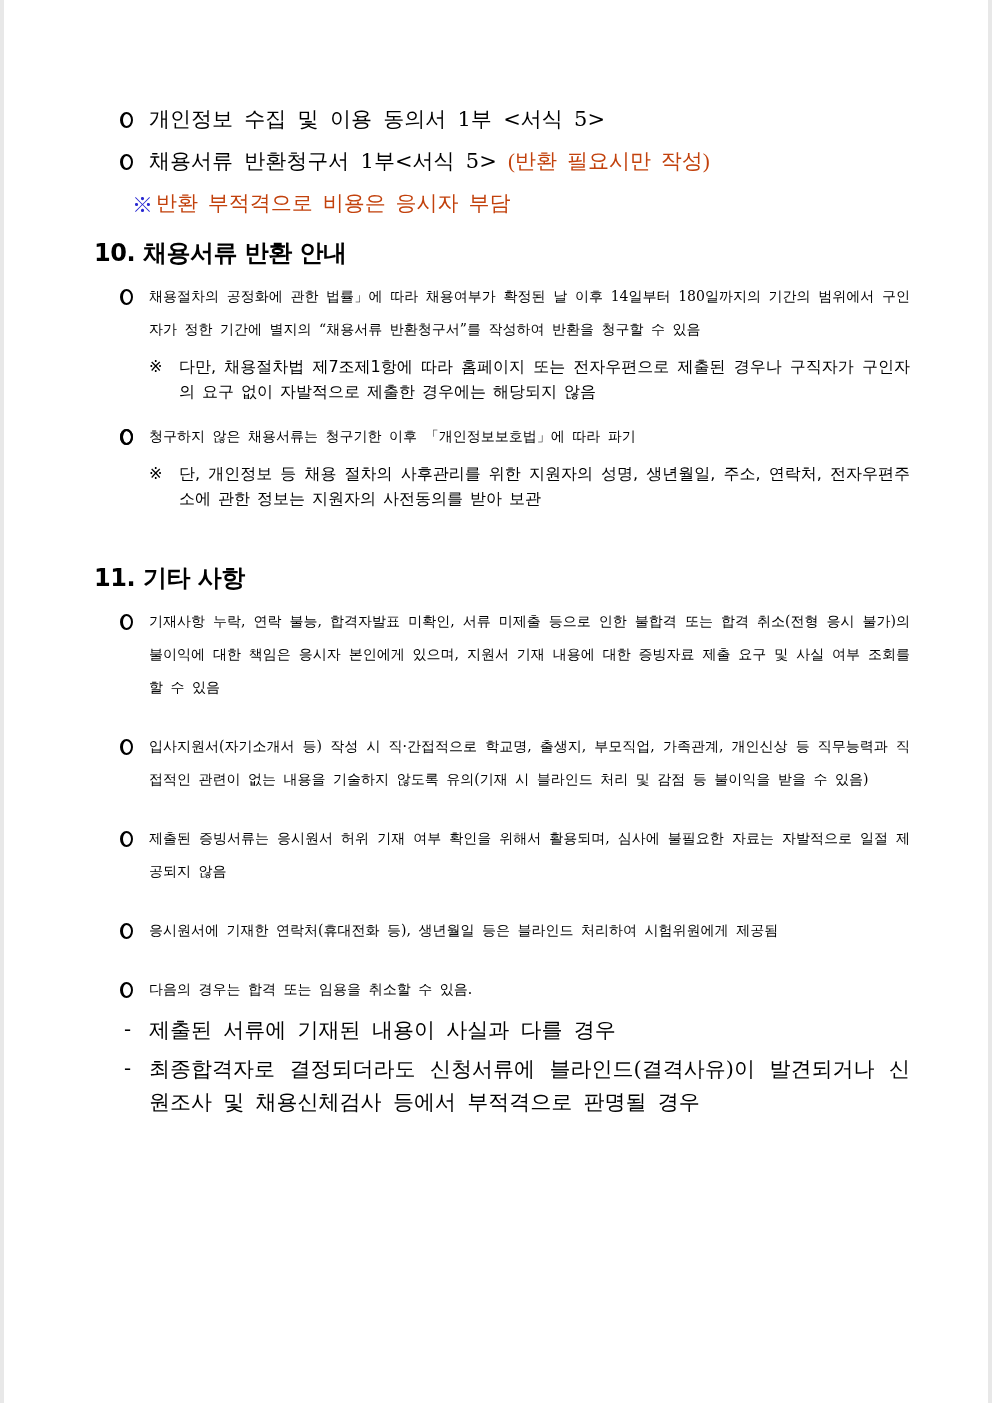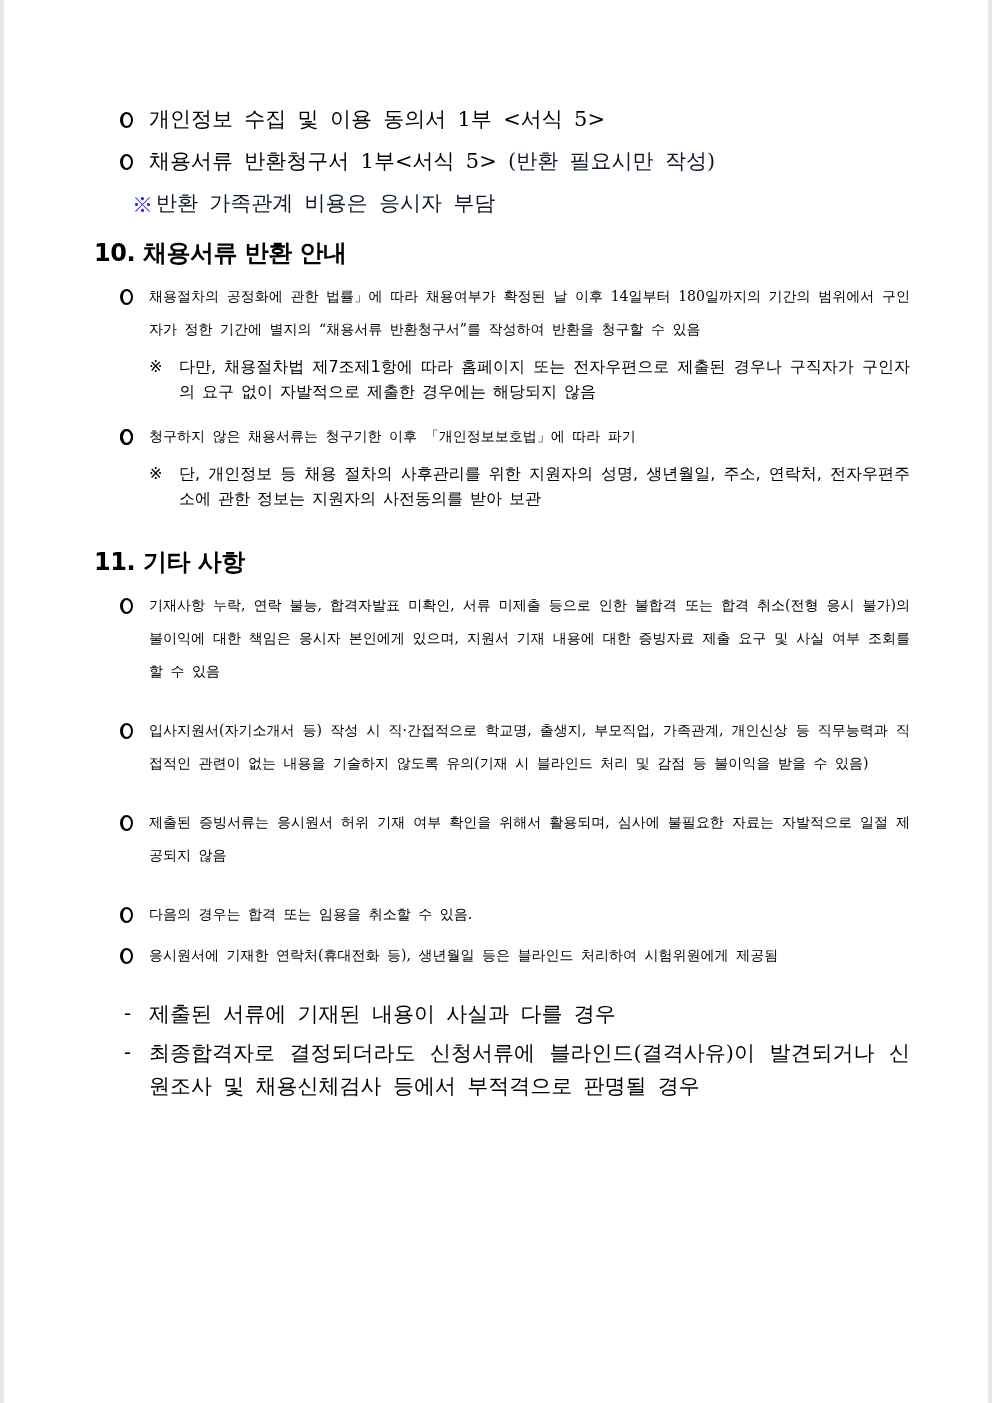--- a/index.html
+++ b/index.html
@@ -23,25 +23,25 @@
     padding-left:55px;
     font-size:21px;
     line-height:30px;
     margin-bottom:12px;
     text-align:justify;
     word-spacing:0.22em;
   }
   .intro-item .marker-cell{position:absolute;left:26px;top:2px;}
   .intro-item.tone-blue{color:#2828d2;padding-left:62px;}
   .intro-item.tone-blue .marker-cell{left:38px;}
-  .seg-blue{color:#0f172a;}
+  .seg-blue{color:#c2410c;font-family:Liberation Serif, serif;}
   .seg-black{color:#000000;}
   
   .section{margin-top:20px;}
-  .section.gap-large{margin-top:36px;}
+  .section.gap-large{margin-top:52px;}
   .sec-title{
     margin:0 0 12px 0;
     font-family:"DejaVu Sans", sans-serif;
     font-weight:bold;
     font-size:24px;
     line-height:30px;
     letter-spacing:-0.5px;
   }
   
   .item{
@@ -85,36 +85,36 @@
   .item.dash .marker-cell{position:absolute;left:30px;top:-1px;}
 </style>
 </head>
 <body>
 
 <div class="page">
   <div class="content">
     <div id="intro-list">
         <div class="intro-item tone-black"><span class="marker-cell"><span class="circle-bullet"></span></span><span class="item-text"><span class="seg-black">개인정보 수집 및 이용 동의서 1부 &lt;서식 5&gt;</span></span></div>
         <div class="intro-item tone-black"><span class="marker-cell"><span class="circle-bullet"></span></span><span class="item-text"><span class="seg-black">채용서류 반환청구서 1부&lt;서식 5&gt; </span><span class="seg-blue">(반환 필요시만 작성)</span></span></div>
-        <div class="intro-item tone-blue note-line"><span class="marker-cell"><span class="marker-glyph">※</span></span><span class="item-text"><span class="seg-blue">반환 가족관계 비용은 응시자 부담</span></span></div>
+        <div class="intro-item tone-blue note-line"><span class="marker-cell"><span class="marker-glyph">※</span></span><span class="item-text"><span class="seg-blue">반환 부적격으로 비용은 응시자 부담</span></span></div>
       </div>
     <div id="sections">
         <div class="section">
           <h2 class="sec-title"><span class="sec-num">10.</span> <span class="sec-ttl">채용서류 반환 안내</span></h2>
           <div class="item bullet tight"><span class="marker-cell"><span class="circle-bullet"></span></span><span class="item-text">채용절차의 공정화에 관한 법률」에 따라 채용여부가 확정된 날 이후 14일부터 180일까지의 기간의 범위에서 구인자가 정한 기간에 별지의 “채용서류 반환청구서”를 작성하여 반환을 청구할 수 있음</span></div>
           <div class="item note"><span class="marker-cell"><span class="marker-glyph">※</span></span><span class="item-text">다만, 채용절차법 제7조제1항에 따라 홈페이지 또는 전자우편으로 제출된 경우나 구직자가 구인자의 요구 없이 자발적으로 제출한 경우에는 해당되지 않음</span></div>
           <div class="item bullet"><span class="marker-cell"><span class="circle-bullet"></span></span></div>
           <div class="item bullet tight"><span class="marker-cell"><span class="circle-bullet"></span></span><span class="item-text">청구하지 않은 채용서류는 청구기한 이후 「개인정보보호법」에 따라 파기</span></div>
           <div class="item note"><span class="marker-cell"><span class="marker-glyph">※</span></span><span class="item-text">단, 개인정보 등 채용 절차의 사후관리를 위한 지원자의 성명, 생년월일, 주소, 연락처, 전자우편주소에 관한 정보는 지원자의 사전동의를 받아 보관</span></div>
         </div>
         <div class="section gap-large sec11">
           <h2 class="sec-title"><span class="sec-num">11.</span> <span class="sec-ttl">기타 사항</span></h2>
           <div class="item bullet"><span class="marker-cell"><span class="circle-bullet"></span></span><span class="item-text">기재사항 누락, 연락 불능, 합격자발표 미확인, 서류 미제출 등으로 인한 불합격 또는 합격 취소(전형 응시 불가)의 불이익에 대한 책임은 응시자 본인에게 있으며, 지원서 기재 내용에 대한 증빙자료 제출 요구 및 사실 여부 조회를 할 수 있음</span></div>
           <div class="item bullet"><span class="marker-cell"><span class="circle-bullet"></span></span><span class="item-text">입사지원서(자기소개서 등) 작성 시 직·간접적으로 학교명, 출생지, 부모직업, 가족관계, 개인신상 등 직무능력과 직접적인 관련이 없는 내용을 기술하지 않도록 유의(기재 시 블라인드 처리 및 감점 등 불이익을 받을 수 있음)</span></div>
           <div class="item bullet"><span class="marker-cell"><span class="circle-bullet"></span></span><span class="item-text">제출된 증빙서류는 응시원서 허위 기재 여부 확인을 위해서 활용되며, 심사에 불필요한 자료는 자발적으로 일절 제공되지 않음</span></div>
+          <div class="item bullet"><span class="marker-cell"><span class="circle-bullet"></span></span><span class="item-text">응시원서에 기재한 연락처(휴대전화 등), 생년월일 등은 블라인드 처리하여 시험위원에게 제공됨</span></div>
           <div class="item bullet tight"><span class="marker-cell"><span class="circle-bullet"></span></span><span class="item-text">다음의 경우는 합격 또는 임용을 취소할 수 있음.</span></div>
-          <div class="item bullet"><span class="marker-cell"><span class="circle-bullet"></span></span><span class="item-text">응시원서에 기재한 연락처(휴대전화 등), 생년월일 등은 블라인드 처리하여 시험위원에게 제공됨</span></div>
           <div class="item dash"><span class="marker-cell"><span class="marker-glyph">-</span></span><span class="item-text">제출된 서류에 기재된 내용이 사실과 다를 경우</span></div>
           <div class="item dash"><span class="marker-cell"><span class="marker-glyph">-</span></span><span class="item-text">최종합격자로 결정되더라도 신청서류에 블라인드(결격사유)이 발견되거나 신원조사 및 채용신체검사 등에서 부적격으로 판명될 경우</span></div>
         </div>
       </div>
   </div>
 </div>
 
 </body></html>

